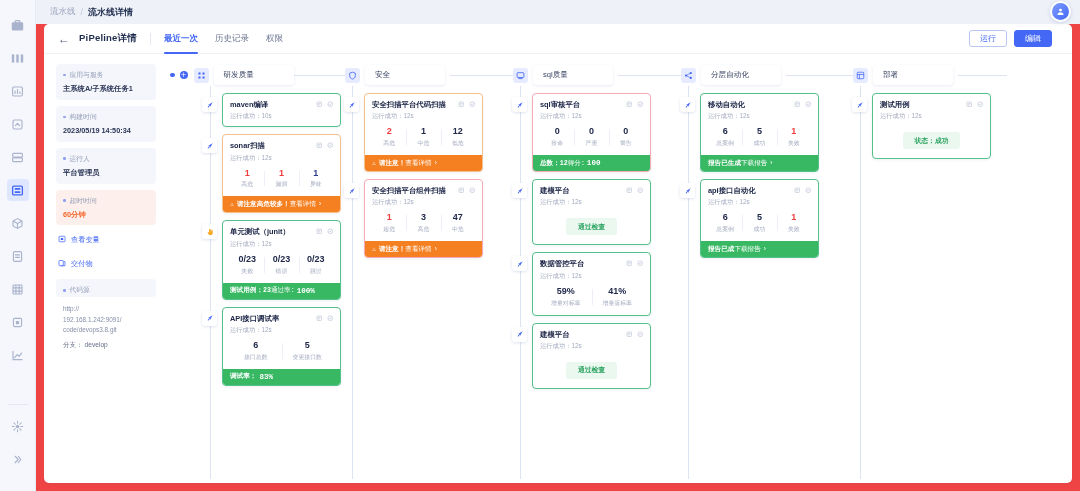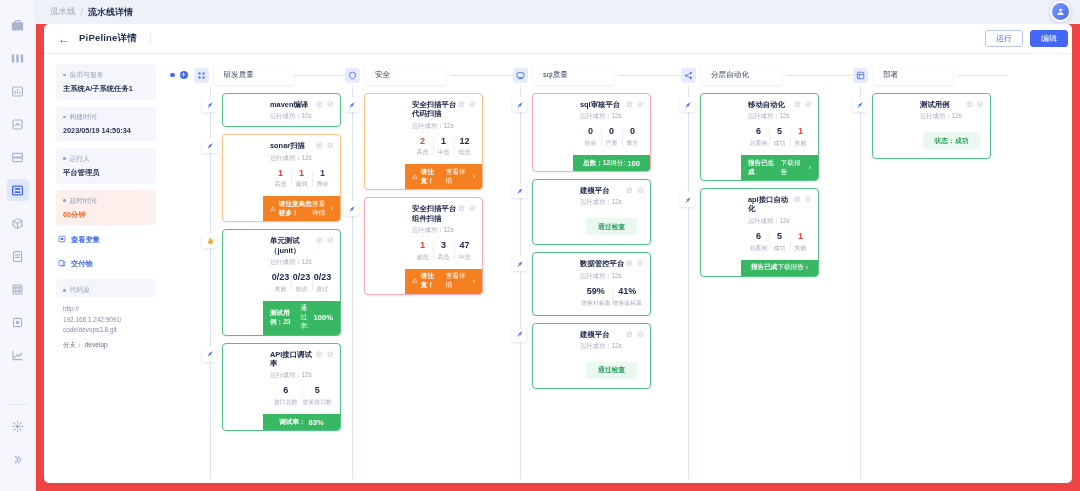--- a/index.html
+++ b/index.html
@@ -72,21 +72,21 @@
   .tabs { display: flex; align-items: center; height: 100%; gap: 17px; }
   .tab {
     font-size: 8.5px; color: #6b7490; height: 100%;
     display: flex; align-items: center; position: relative; cursor: pointer;
   }
   .tab.active { color: #4468f5; font-weight: bold; }
   .tab.active::after {
     content: ""; position: absolute; left: 0; right: 0; bottom: -1px;
     height: 2px; background: #4468f5; border-radius: 1px;
   }
-  .head-actions { position: absolute; right: 4px; display: flex; gap: 7px; align-items:center; }
+  .head-actions { position: absolute; right: 20px; display: flex; gap: 7px; align-items:center; }
   .btn {
     font-size: 8px; padding: 3px 10px; border-radius: 3px; cursor: pointer;
     border: 1px solid #b9c6f3; color: #4468f5; background: #fff; line-height: 1.2;
   }
   .btn.primary { background: #4468f5; border-color: #4468f5; color: #fff; }
 
   .body { flex: 1 1 auto; display: flex; padding: 10px 12px 0 12px; min-height: 0; overflow: hidden; }
 
   
   .infopanel {
@@ -94,21 +94,21 @@
     display: flex; flex-direction: column; gap: 6px;
   }
   .ipblock { background: #f4f6fb; border-radius: 4px; padding: 6px 7px; }
   .ipblock.warn { background: #fdf0ec; }
   .iplabel { font-size: 6.8px; color: #98a1ba; margin-bottom: 4px; display: flex; align-items: center; }
   .iplabel .bullet { width: 2.5px; height: 2.5px; border-radius: 50%; background: #8fa0f0; margin-right: 4px; flex:0 0 2.5px; }
   .ipvalue { font-size: 7.3px; color: #2c3656; font-weight: bold; line-height: 1.35; }
   .ipvalue.orange { color: #f5662c; }
   .iplink {
     display: flex; align-items: center; font-size: 7.2px; color: #4468f5;
-    padding: 4px 2px; cursor: pointer; font-weight: bold;
+    padding: 4px 2px; cursor: pointer;
   }
   .iplink svg { width: 8px; height: 8px; margin-right: 5px; flex:0 0 8px; }
   .ipsrc { font-size: 6.4px; color: #868fa8; line-height: 1.6; word-break: break-all; padding: 5px 7px 0 7px; }
   .ipbranch { font-size: 6.6px; color: #5d6party; }
   .ipbranch { font-size: 6.6px; color: #666f88; padding: 6px 7px 0 7px; }
 
   
   .canvas { flex: 1 1 auto; position: relative; min-width: 0; overflow: hidden; }
   .stages { display: flex; position: relative; height: 100%; }
   .stage { position: relative; flex: 0 0 auto; }
@@ -143,21 +143,21 @@
     position: absolute; left: -20px; top: 4px;
     width: 15px; height: 15px; border-radius: 3px; background: #fff;
     box-shadow: 0 1px 3px rgba(90,110,170,.2);
     display: flex; align-items: center; justify-content: center; z-index: 3;
   }
   .pin svg { width: 8px; height: 8px; display: block; }
 
   .card {
     background: #fff; border-radius: 4px; overflow: hidden;
     border: 1px solid #d9f0e2; width: 119px;
-    box-shadow: 0 1px 3px rgba(90,110,170,.1); position: relative; z-index: 2; padding-left: 40px;
+    box-shadow: 0 1px 3px rgba(90,110,170,.1); position: relative; z-index: 2;
   }
   .card.b-green { border-color: #54c08a; }
   .card.b-pink { border-color: #f8a9b6; }
   .card.b-peach { border-color: #f5c08a; }
 
   .card-top { padding: 6px 7px 5px 7px; }
   .card-titlerow { display: flex; align-items: flex-start; justify-content: space-between; }
   .card-title { font-size: 7.4px; font-weight: bold; color: #20294a; line-height: 1.25; }
   .card-icons { display: flex; gap: 4px; align-items: center; padding-top: 1px; }
   .card-icons svg { width: 6.5px; height: 6.5px; display:block; color: #b9c0d2; }
@@ -167,22 +167,22 @@
   .metric { flex: 1 1 0; text-align: center; position: relative; }
   .metric + .metric::before {
     content:""; position:absolute; left:0; top: 2px; bottom: 3px; width: 1px; background: #eceff6;
   }
   .metric-val { font-size: 9px; font-weight: bold; color: #20294a; line-height: 1.1; }
   .metric-val.red { color: #f03e3e; }
   .metric-val.blue { color: #2c3d8f; }
   .metric-lbl { font-size: 5.9px; color: #a4abc0; margin-top: 2px; }
 
   .footer {
-    display: flex; align-items: center; justify-content: center;
-    padding: 3.5px 7px; font-size: 6.6px; color: #fff; font-weight: bold;
+    display: flex; align-items: center; justify-content: flex-start;
+    padding: 3.5px 7px; font-size: 6.6px; color: #fff; font-weight: bold; font-family: Liberation Mono, monospace;
   }
   .footer.green { background: #39b864; }
   .footer.orange { background: #f58021; }
   .footer .left { display: flex; align-items: center; gap: 3px; }
   .footer .warn-ico { font-size: 6.5px; }
   .footer .right { display: flex; align-items: center; gap: 2px; font-weight: normal; }
   .footer .big { font-size: 7.6px; font-weight: bold; }
 
   .passbadge-wrap { display: flex; justify-content: center; padding: 6px 0 9px 0; }
   .passbadge {
@@ -301,20 +301,25 @@
         </div>
       </div>
     </div>
 
     <div class="sheet">
 
       <div class="pagehead">
         <span class="back-arrow">←</span>
         <span class="page-title">PiPeline详情</span>
         <div class="head-div"></div>
+        <div class="tabs">
+          <div class="tab active">最近一次</div>
+          <div class="tab">历史记录</div>
+          <div class="tab">权限</div>
+        </div>
         <div class="head-actions">
           <div class="btn">运行</div>
           <div class="btn primary">编辑</div>
         </div>
       </div>
 
       <div class="body">
 
         <div class="infopanel">
           <div class="ipblock">

